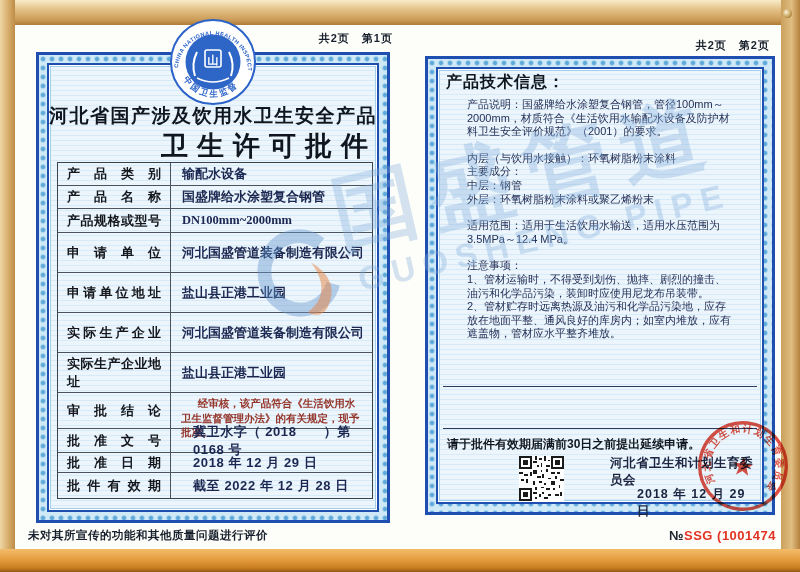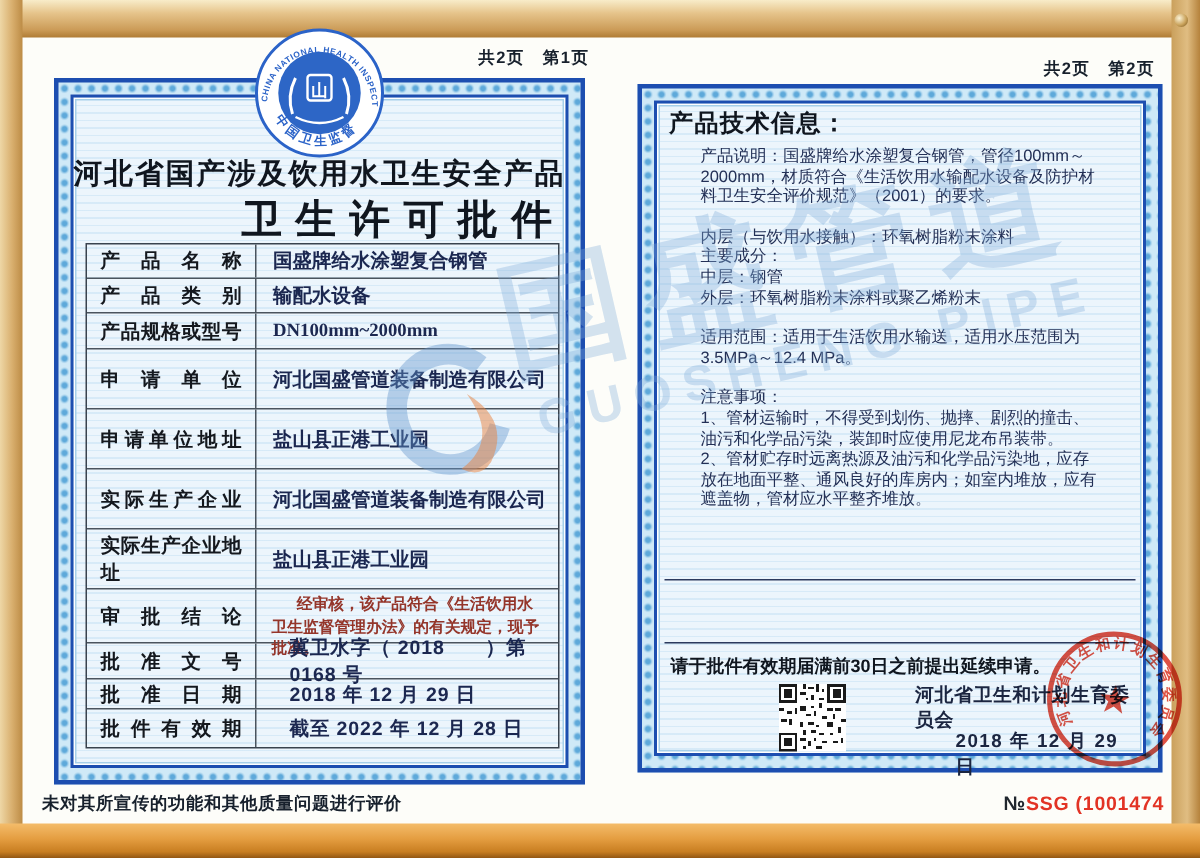--- a/index.html
+++ b/index.html
@@ -122,29 +122,29 @@
           <text x="44" y="50" font-size="11" fill="#ffffff" font-weight="bold" text-anchor="middle">山</text>
         </svg>
       </div>
 
       <div class="title1">河北省国产涉及饮用水卫生安全产品</div>
       <div class="title2">卫生许可批件</div>
 
       <div class="cert-table">
         <div class="trow">
             <div class="tlbl">
+              <span>产品类别</span>
+            </div>
+            <div class="tval">输配水设备</div>
+          </div>
+        <div class="trow">
+            <div class="tlbl">
               <span>产品名称</span>
             </div>
             <div class="tval">国盛牌给水涂塑复合钢管</div>
-          </div>
-        <div class="trow">
-            <div class="tlbl">
-              <span>产品类别</span>
-            </div>
-            <div class="tval">输配水设备</div>
           </div>
         <div class="trow">
             <div class="tlbl">
               <span>产品规格或型号</span>
             </div>
             <div class="tval serif">DN100mm~2000mm</div>
           </div>
         <div class="trow">
             <div class="tlbl">
               <span>申请单位</span>

